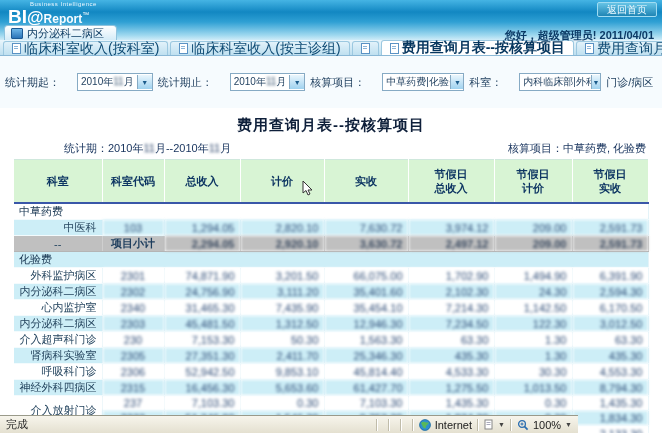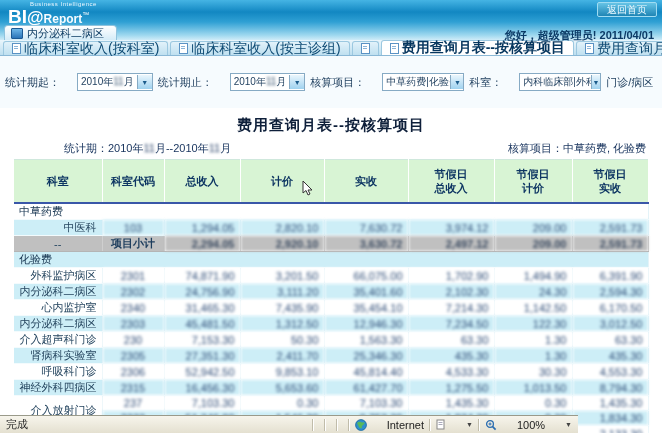--- a/index.html
+++ b/index.html
@@ -78,21 +78,21 @@
   td.rowspan-cell{background:#fff !important;}
   .blur{filter:blur(1.5px);}
   .cursor-icon{position:absolute;left:288px;top:22px;z-index:5;}
 
   
   .statusbar{position:absolute;left:0;bottom:0;width:578px;height:18px;
     background:linear-gradient(#f7f5ec,#e4e0d0);border-top:1px solid #9a9a8a;
     display:flex;align-items:center;font-size:11px;color:#222;padding:0 6px;box-sizing:border-box;}
   .sb-spacer{flex:1;}
   .sb-sep{width:1px;height:12px;background:#c0bcaa;border-right:1px solid #fff;margin:0 5px;}
-  .sb-zone{display:flex;align-items:center;gap:20px;}
+  .sb-zone{display:flex;align-items:center;gap:4px;}
   .sb-arrow{font-size:7px;color:#444;}
   .content-cut{height:4px;background:#e8f4fa;margin:0 14px;}
 </style>
 </head>
 <body>
 
 <div class="page">
 
   <div class="banner">
     <div class="logo">

